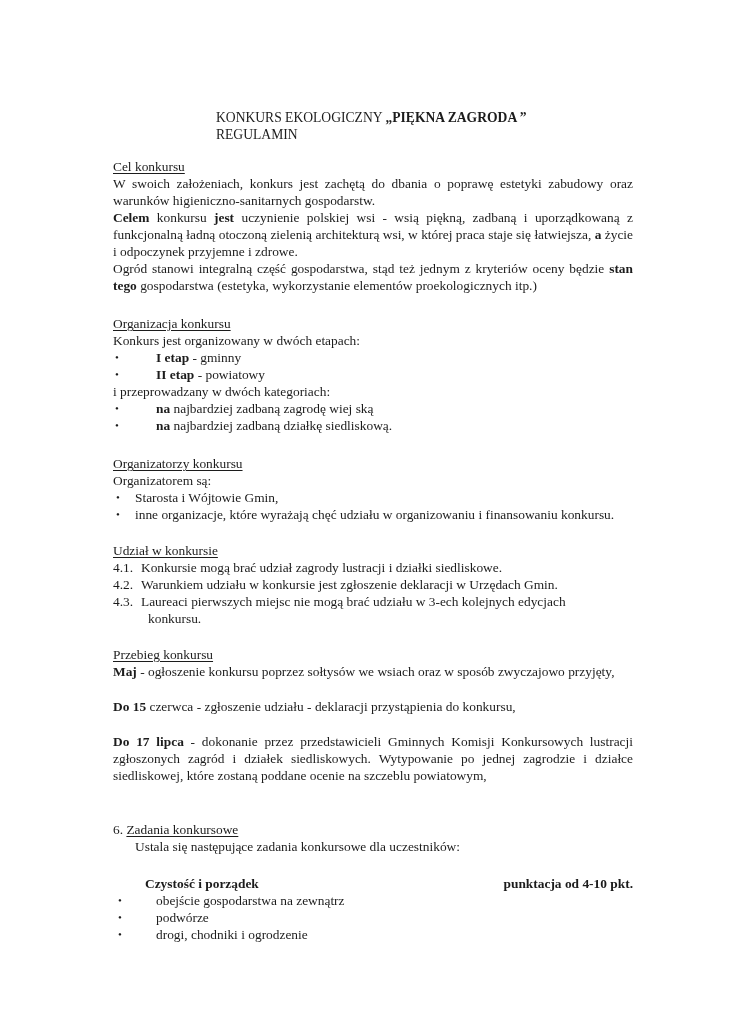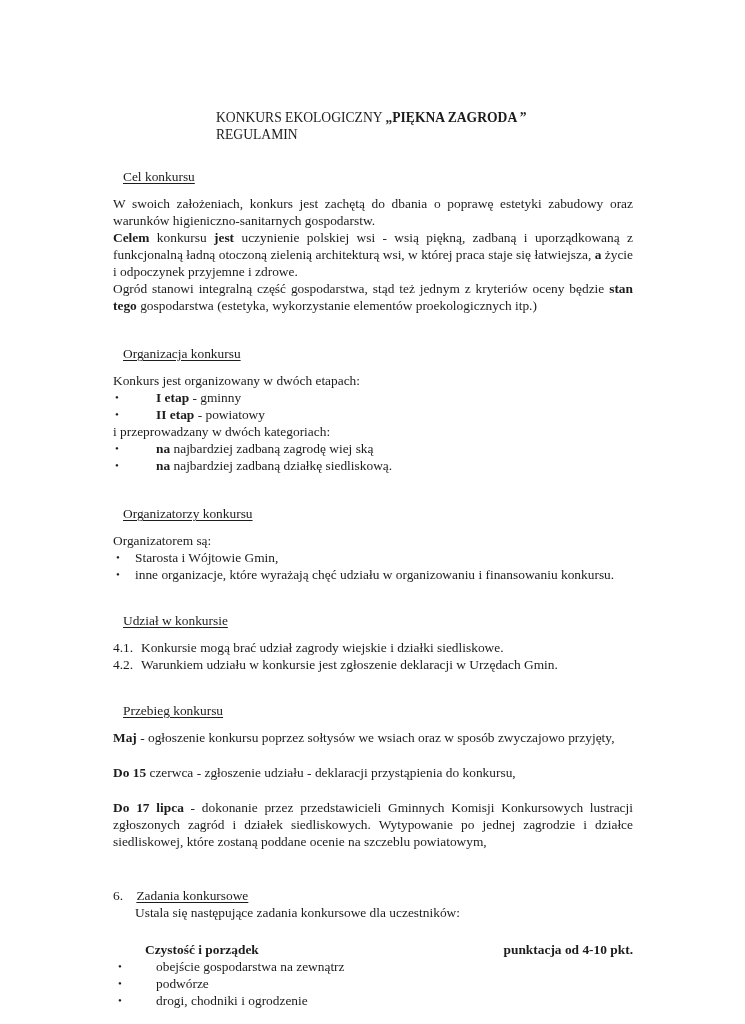--- a/index.html
+++ b/index.html
@@ -32,21 +32,21 @@
     .title-block b { font-weight: bold; }
     .content {
       position: absolute;
       left: 113px;
       top: 158px;
       width: 520px;
     }
     .heading {
       text-decoration: underline;
       text-underline-offset: 2px;
-      margin: 10px;
+      margin: 0;
     }
     p { margin: 0; }
     .just { text-align: justify; text-align-last: left; }
     .gap { height: 17px; }
     ul.list {
       list-style: none;
       margin: 0;
       padding: 0;
     }
     ul.list li {
@@ -137,22 +137,23 @@
         <li><span class="bullet">•</span><span>Starosta i Wójtowie Gmin,</span></li>
         <li><span class="bullet">•</span><span>inne organizacje, które wyrażają chęć udziału w organizowaniu i finansowaniu konkursu.</span></li>
       </ul>
     </section>
 
     <div class="gap" style="height:19px"></div>
 
     <section>
       <p class="heading">Udział w konkursie</p>
       <ol class="num">
-        <li><span class="n">4.1.</span><span>Konkursie mogą brać udział zagrody wiejskie i działki siedliskowe.</span></li>
+        <li><span class="n">4.1.</span><span>Konkursie mogą brać udział zagrody lustracji i działki siedliskowe.</span></li>
         <li><span class="n">4.2.</span><span>Warunkiem udziału w konkursie jest zgłoszenie deklaracji w Urzędach Gmin.</span></li>
+        <li><span class="n">4.3.</span><span>Laureaci pierwszych miejsc nie mogą brać udziału w 3-ech kolejnych edycjach</span><span class="cont">konkursu.</span></li>
       </ol>
     </section>
 
     <div class="gap" style="height:19px"></div>
 
     <section>
       <p class="heading">Przebieg konkursu</p>
       <p><b>Maj</b><span> - ogłoszenie konkursu poprzez sołtysów we wsiach oraz w sposób zwyczajowo przyjęty,</span></p>
       <div class="gap" style="height:18px"></div>
       <p><b>Do 15</b><span> czerwca - zgłoszenie udziału - deklaracji przystąpienia do konkursu,</span></p>

